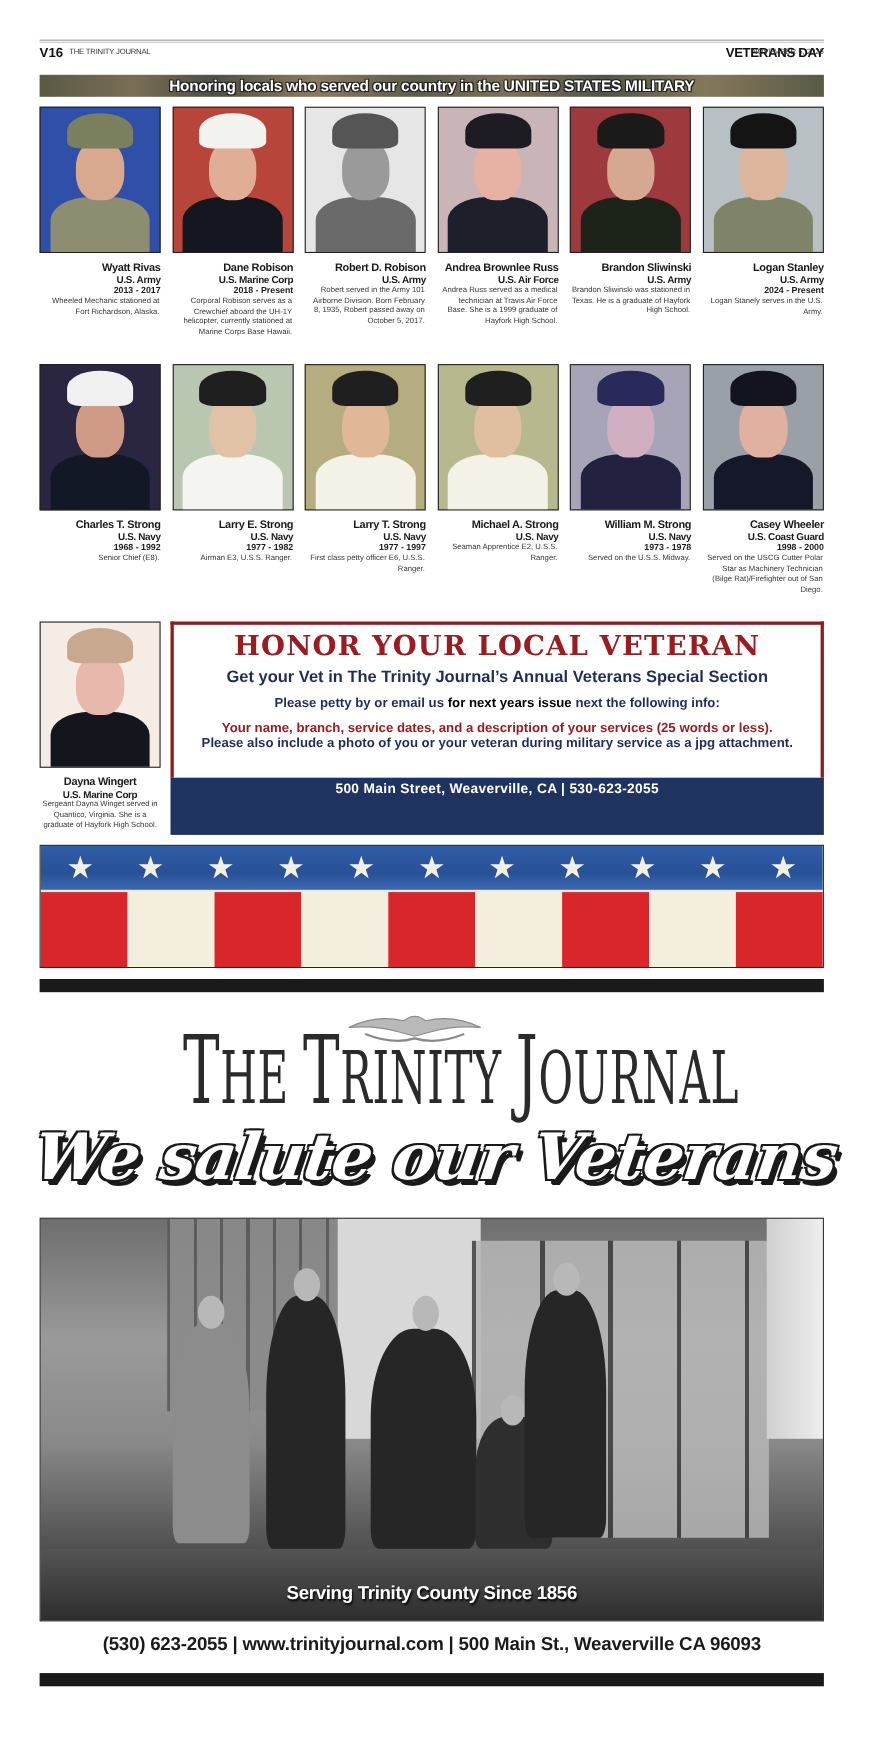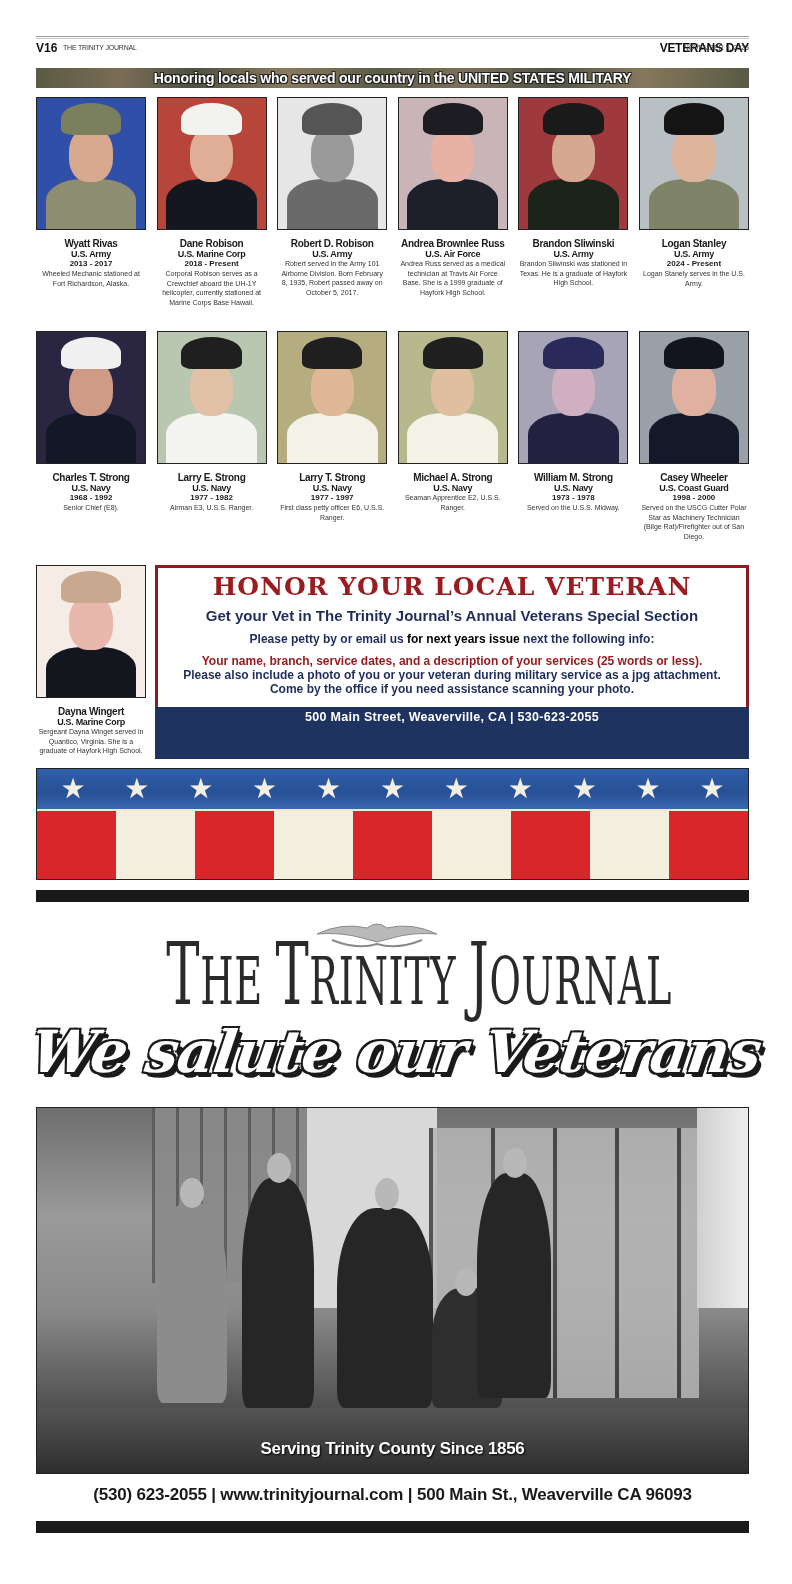--- a/index.html
+++ b/index.html
@@ -13,21 +13,21 @@
   .folio .sect { position: absolute; left: 0; right: 0; top: 0; text-align: right; font: bold 12px "Liberation Sans", sans-serif; color: #111; letter-spacing: -0.3px; }
   .folio .date { position: absolute; right: 0; top: 3px; font: 7px "Liberation Sans", sans-serif; color: #333; }
 
   .banner { position: absolute; left: 36px; top: 68px; width: 713px; height: 20px;
     background: linear-gradient(90deg, #5a5a44 0%, #7a6d55 12%, #4d5040 22%, #8a7a5e 35%, #5b5d48 48%, #7d7058 60%, #4f5543 72%, #86785c 85%, #585a45 100%);
     text-align: center; }
   .banner span { font: bold 14px "Liberation Sans", sans-serif; color: #fff; line-height: 20px; letter-spacing: -0.2px;
     text-shadow: 1px 1px 0 #222, -1px -1px 0 #222, 1px -1px 0 #222, -1px 1px 0 #222; }
 
   .vet-grid { position: absolute; left: 36px; width: 713px; display: flex; justify-content: space-between; }
-  .vet { width: 110px; text-align: center; }
+  .vet { width: 110px; text-align: right; }
   .photo { width: 110px; height: 133px; border: 1px solid #222; position: relative; overflow: hidden; }
   .photo .face { position: absolute; left: 30%; top: 22%; width: 40%; height: 42%; border-radius: 45% 45% 42% 42%; }
   .photo .hat { position: absolute; left: 22%; top: 4%; width: 56%; height: 24%; border-radius: 50% 50% 20% 20%; }
   .photo .body { position: absolute; left: 8%; top: 62%; width: 84%; height: 40%; border-radius: 40% 40% 0 0; }
   .name { font: bold 10px "Liberation Sans", sans-serif; color: #1a1a1a; margin-top: 8px; letter-spacing: -0.3px; line-height: 11px; }
   .branch { font: bold 9px "Liberation Sans", sans-serif; color: #1a1a1a; line-height: 10px; letter-spacing: -0.3px; }
   .years { font: bold 8px "Liberation Sans", sans-serif; color: #1a1a1a; line-height: 10px; }
   .desc { font: 7px "Liberation Sans", sans-serif; color: #333; line-height: 9.5px; padding: 0 1px; }
 
   .row1 { top: 97px; }
@@ -238,21 +238,20 @@
   <div class="desc">Sergeant Dayna Winget served in Quantico, Virginia. She is a graduate of Hayfork High School.</div>
 </div>
 
 <div class="honor">
   <div class="inner">
     <div class="h1">HONOR YOUR LOCAL VETERAN</div>
     <div class="h2">Get your Vet in The Trinity Journal’s Annual Veterans Special Section</div>
     <div class="h3"><span>Please petty by or email us </span><span class="red">for next years issue</span><span> next the following info:</span></div>
     <div class="h4">Your name, branch, service dates, and a description of your services (25 words or less).</div>
     <div class="h5">Please also include a photo of you or your veteran during military service as a jpg attachment.</div>
-    <div class="h5">Come by the office if you need assistance scanning your photo.</div>
   </div>
   <div class="contact">
     <div>500 Main Street, Weaverville, CA  |  530-623-2055</div>
   </div>
 </div>
 
 <div class="flag">
   <div class="blue" id="star-row">
       <span>★</span>
       <span>★</span>

